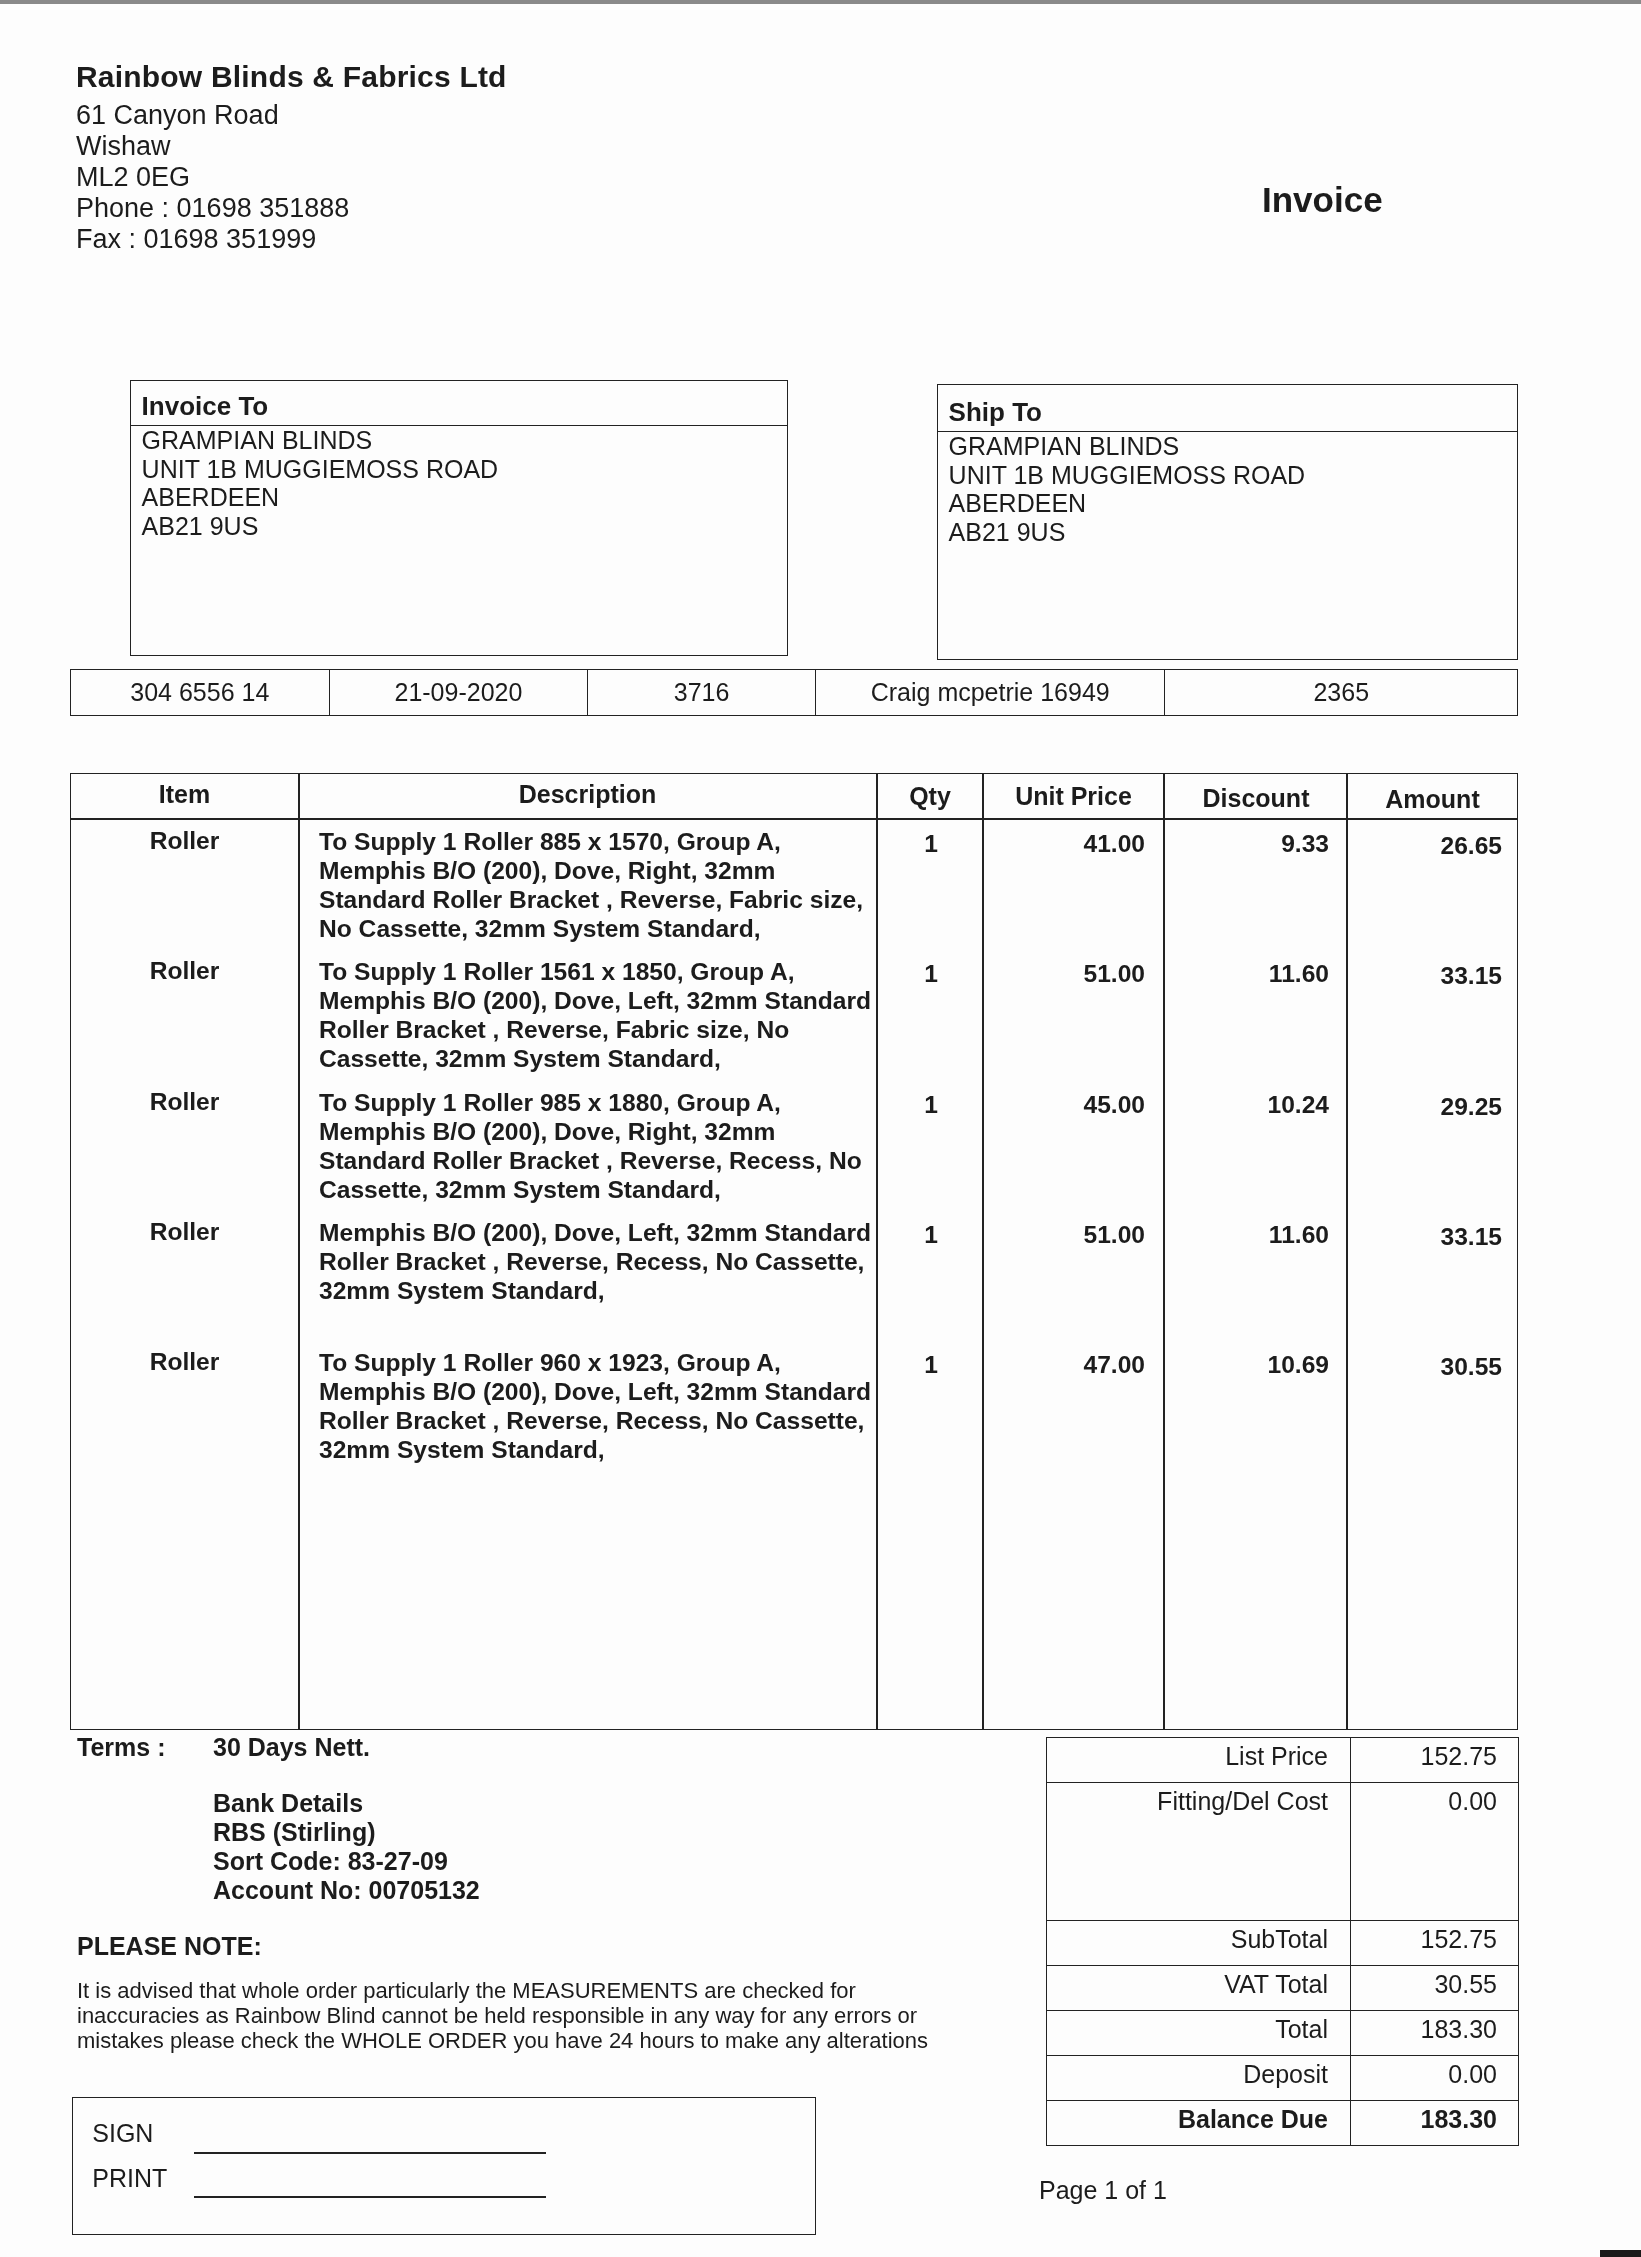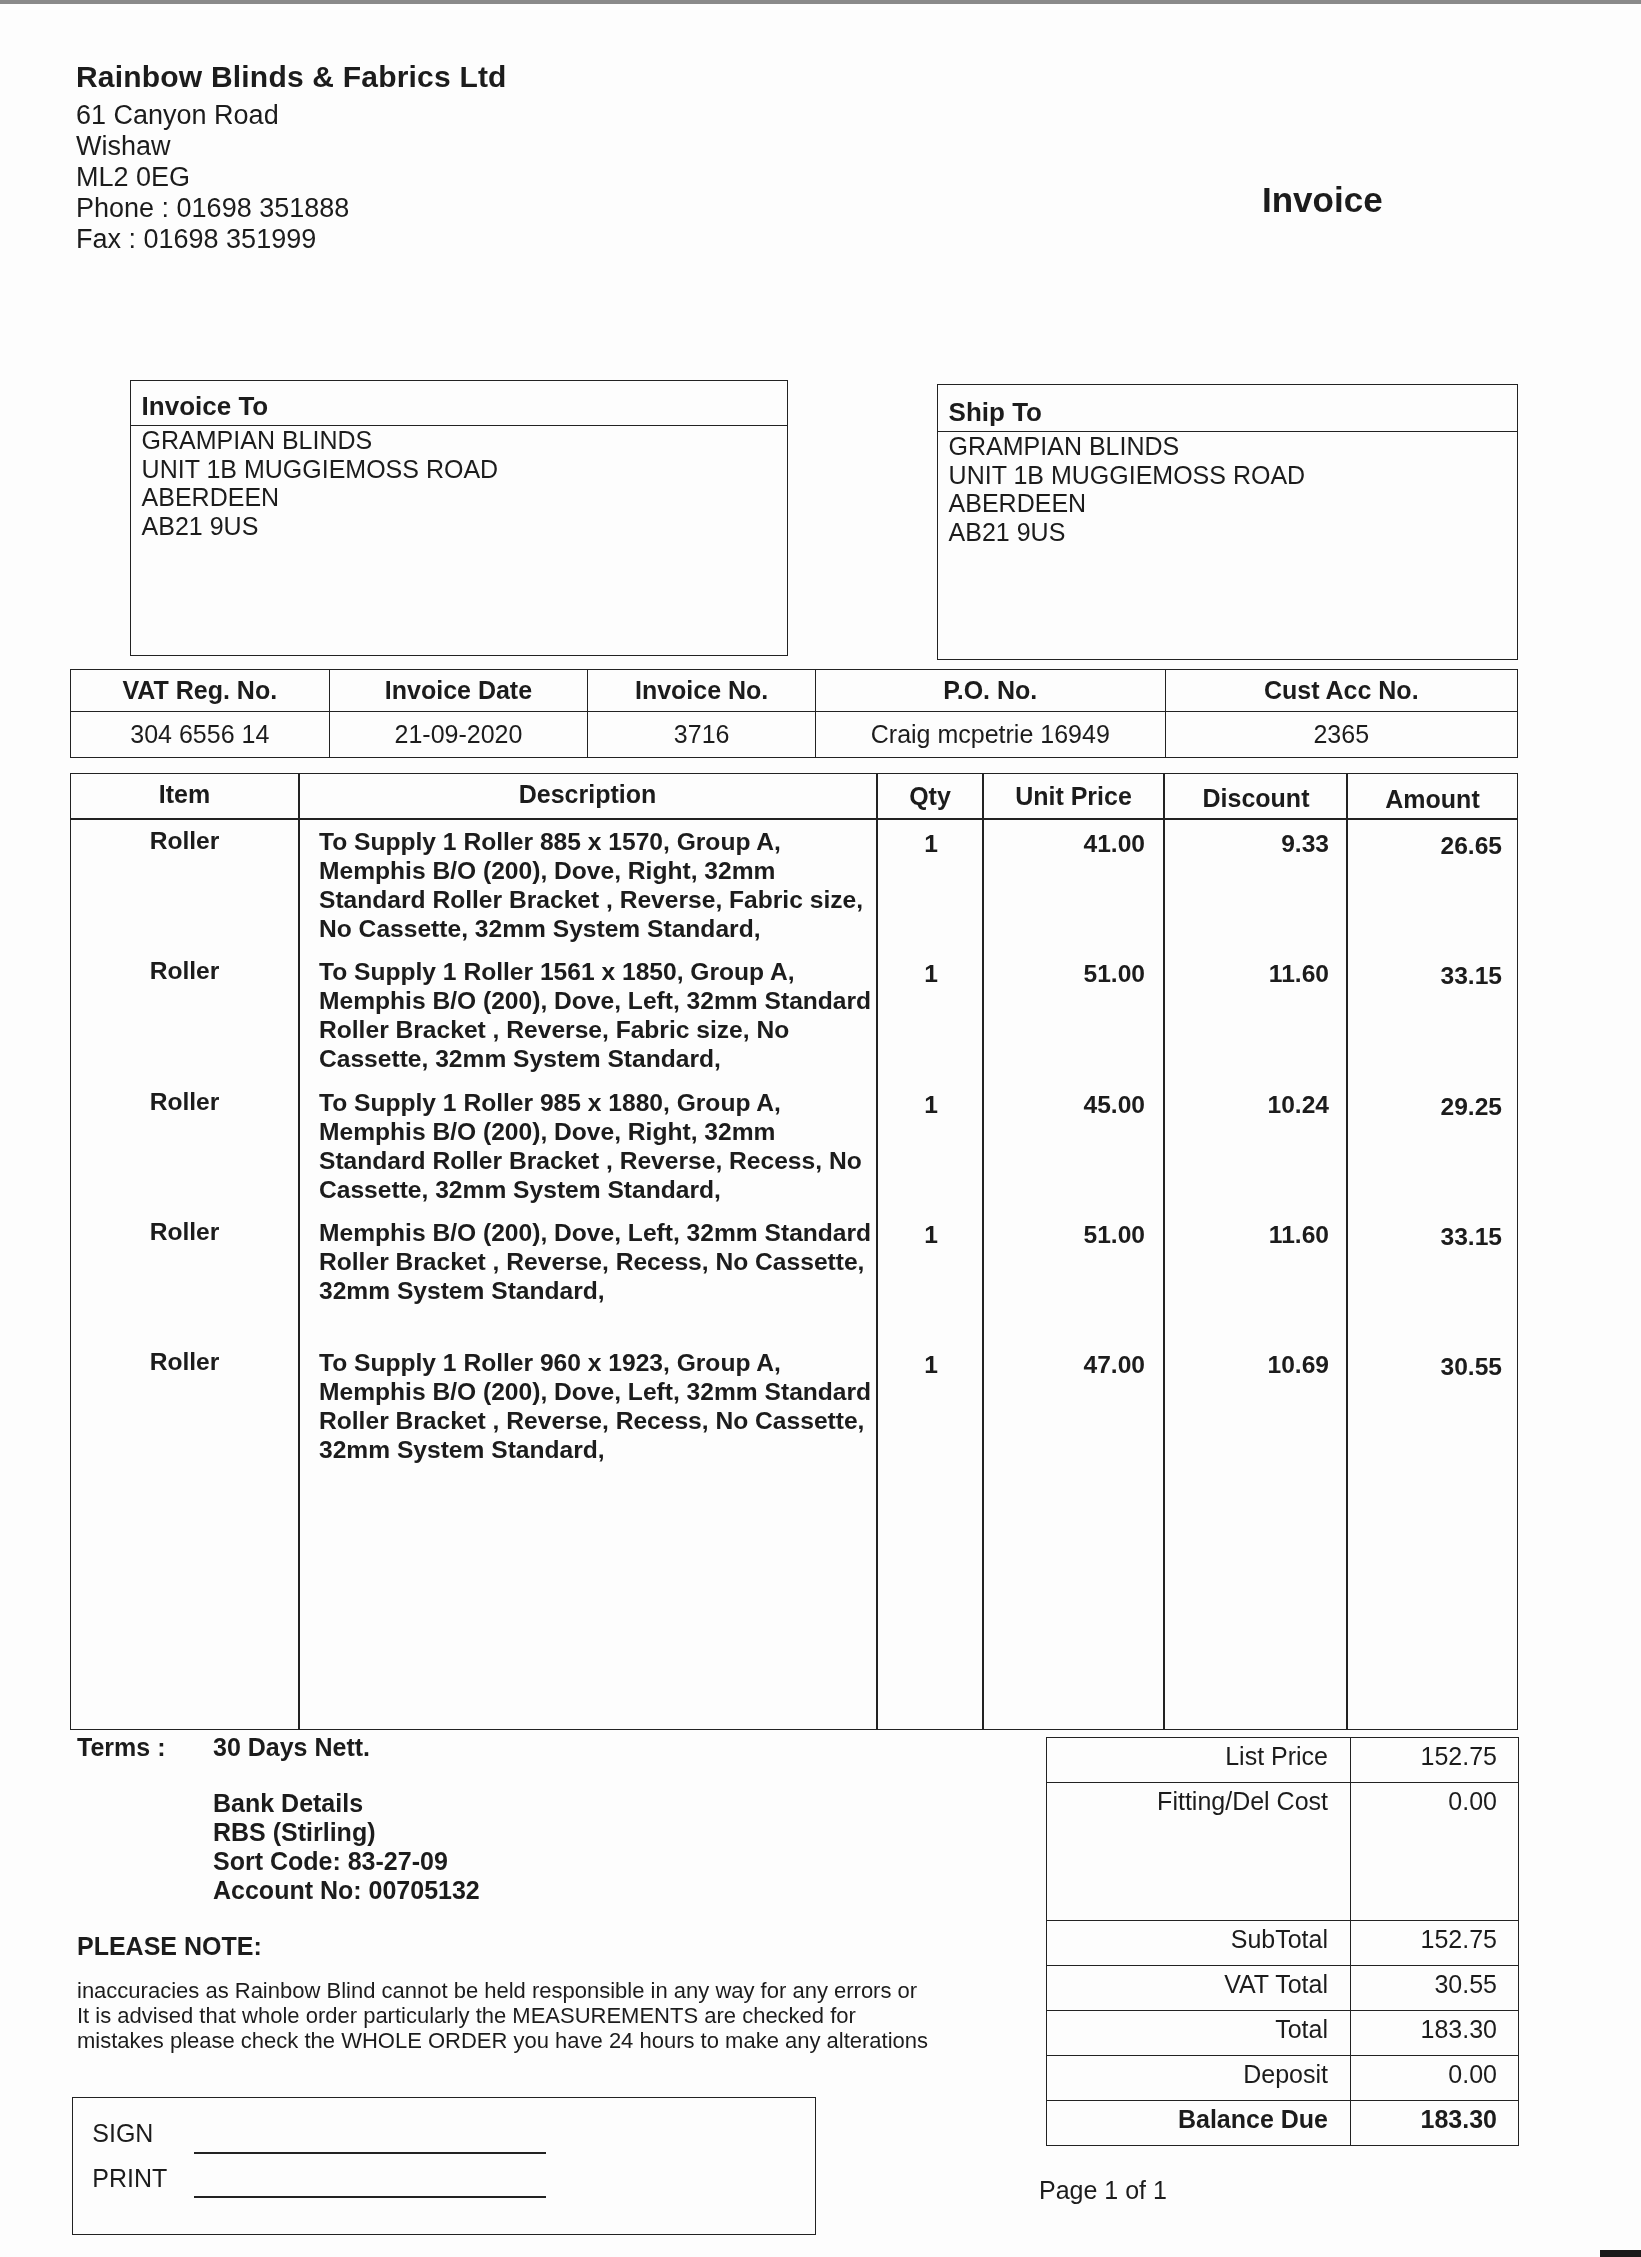--- a/index.html
+++ b/index.html
@@ -112,27 +112,20 @@
 
 <table class="abs meta cond">
   <colgroup>
     <col style="width:259px">
       <col style="width:259px">
       <col style="width:228px">
       <col style="width:350px">
       <col style="width:353px">
   </colgroup>
   <tbody>
-      <tr>
-    <th>VAT Reg. No.</th>
-    <th>Invoice Date</th>
-    <th>Invoice No.</th>
-    <th>P.O. No.</th>
-    <th>Cust Acc No.</th>
-  </tr>
   <tr>
     <td>304 6556 14</td>
     <td>21-09-2020</td>
     <td>3716</td>
     <td>Craig mcpetrie 16949</td>
     <td>2365</td>
   </tr>
 </tbody>
   </table>
 
@@ -225,22 +218,22 @@
 <div class="abs terms-value">30 Days Nett.</div>
 <div class="abs bank">
   <div>Bank Details</div>
   <div>RBS (Stirling)</div>
   <div>Sort Code: 83-27-09</div>
   <div>Account No: 00705132</div>
 </div>
 
 <div class="abs note-head">PLEASE NOTE:</div>
 <div class="abs note-body">
+  <div>It is advised that whole order particularly the MEASUREMENTS are checked for</div>
   <div>inaccuracies as Rainbow Blind cannot be held responsible in any way for any errors or</div>
-  <div>It is advised that whole order particularly the MEASUREMENTS are checked for</div>
   <div>mistakes please check the WHOLE ORDER you have 24 hours to make any alterations</div>
 </div>
 
 <table class="abs totals">
   <tbody>
       <tr>
     <td class="lbl">List Price</td>
     <td class="val">152.75</td>
   </tr>
   <tr class="tall">

